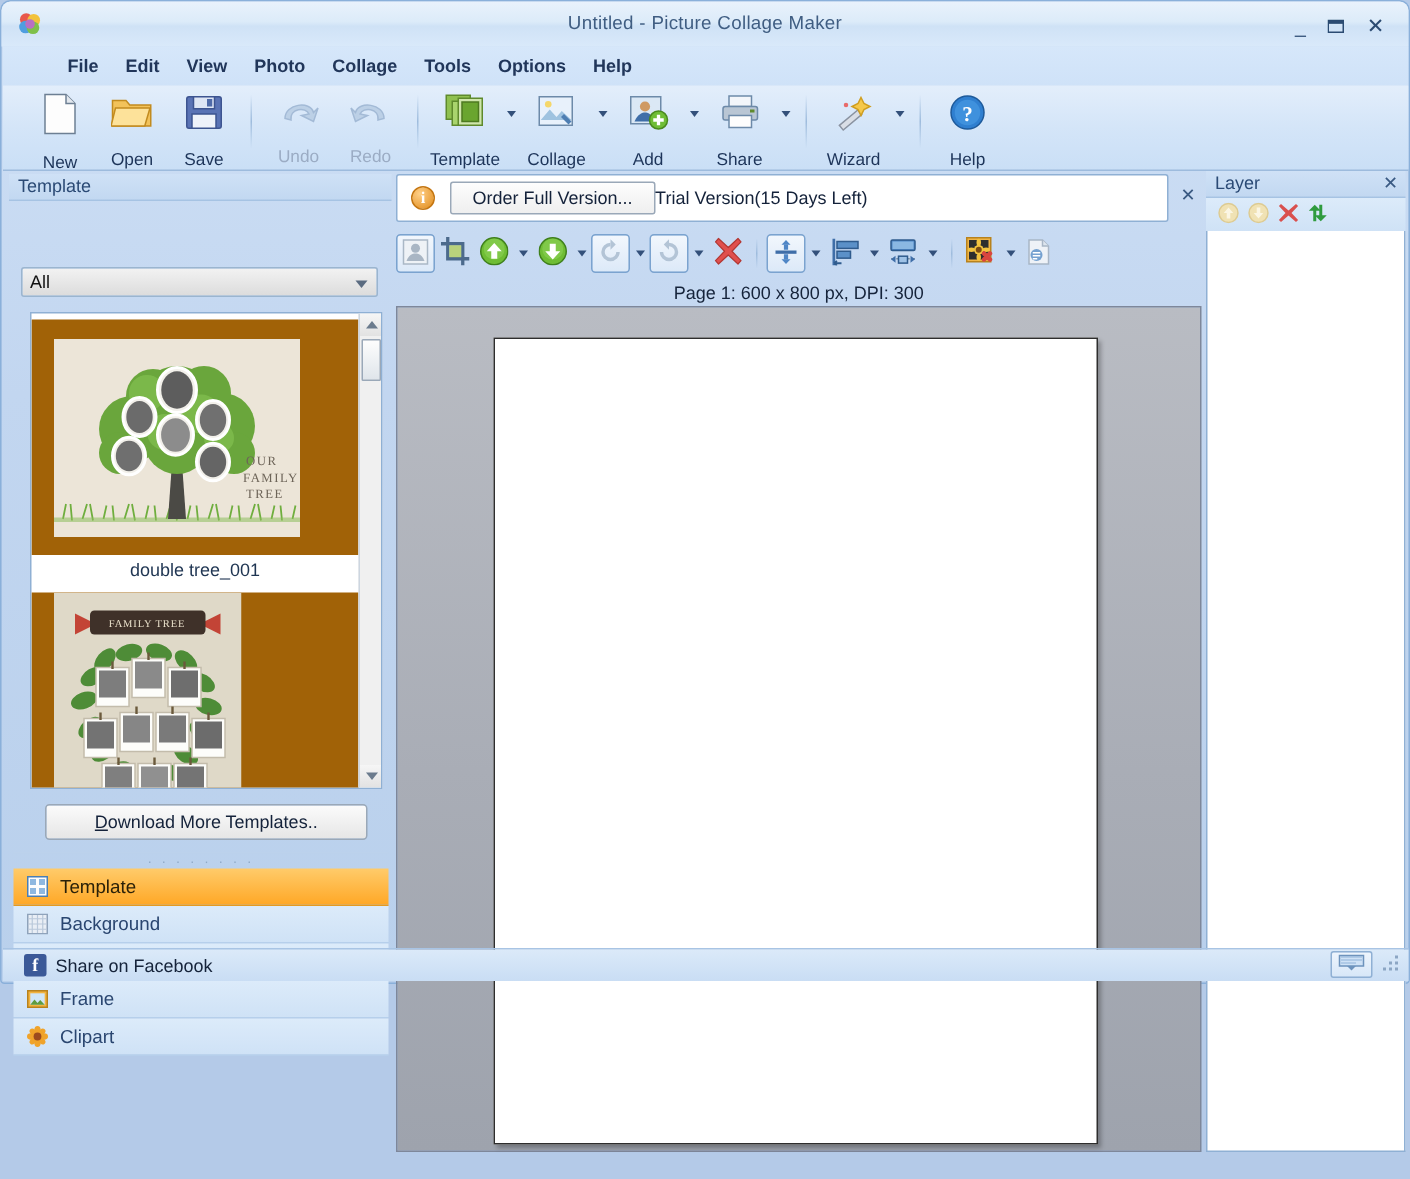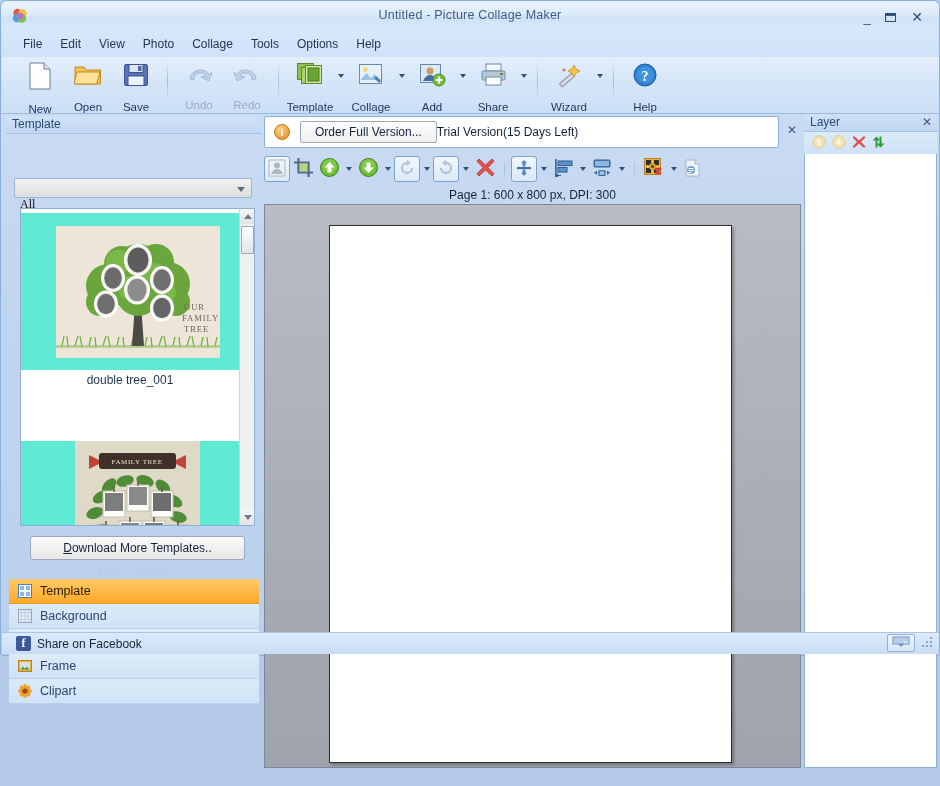--- a/index.html
+++ b/index.html
@@ -47,21 +47,22 @@
   }
   #btn-min { right: 64px; }
   #btn-max { right: 41px; }
   #btn-close { right: 14px; font-size: 14px; }
 
   
   #menubar {
     position: absolute; left: 1px; top: 30px; width: 937px; height: 26px;
     background: linear-gradient(to bottom, #d6e7fa 0%, #cfe2f8 100%);
     display: flex; align-items: center;
-    padding-left: 12px;
+    padding-left: 34px;
+    font-weight: bold;
   }
   .menu-item {
     padding: 3px 9px;
     color: #21365a;
     font-size: 12px;
     cursor: default;
     border-radius: 2px;
   }
 
   
@@ -111,22 +112,21 @@
   #tmpl-hint {
     padding: 4px 6px 2px 6px;
     color: #18304f; font-size: 12px; line-height: 14px;
   }
   #tmpl-select {
     position: absolute; left: 8px; top: 62px; width: 238px; height: 20px;
     background: linear-gradient(to bottom, #f2f2f2, #dcdcdc);
     border: 1px solid #9bb5cf;
     border-radius: 2px;
     font-size: 12px; color: #111;
-    padding: 18px 0 0 5px;
-    font-family: Liberation Serif, serif;
+    padding: 2px 0 0 5px;
   }
   #tmpl-select .arrow {
     position: absolute; right: 6px; top: 8px;
     width:0;height:0;border-left:4px solid transparent;border-right:4px solid transparent;
     border-top:5px solid #5a6b80;
   }
   #tmpl-list {
     position: absolute; left: 14px; top: 92px; width: 235px; height: 318px;
     background: #ffffff;
     border: 1px solid #8fb0d4;
@@ -147,22 +147,22 @@
     border-left:4px solid transparent;border-right:4px solid transparent; }
   .sbbtn.up i { border-bottom:5px solid #6b7b8d; }
   .sbbtn.down i { border-top:5px solid #6b7b8d; }
   #tmpl-thumb {
     position:absolute; left:1px; top:17px; width:13px; height:28px;
     background: linear-gradient(to bottom,#fdfdfd,#dfe5ea);
     border:1px solid #9aa8b8; border-radius:1px;
   }
   .thumb-card { position:absolute; left:0; width:218px; }
   .thumb-img {
-    width: 218px; background: #5eead4;
-    display:flex;align-items:center;justify-content:center;
+    width: 218px; background: #a16207;
+    display:flex;align-items:center;justify-content:flex-start;
     overflow:hidden;
     padding-left:15px;
   }
   .thumb-cap {
     text-align:center; font-size:12px; color:#1f3552; padding:3px 0;
   }
   #dl-btn {
     position: absolute; left: 24px; top: 420px; width: 215px; height: 24px;
     background: linear-gradient(to bottom,#fbfbfb,#e6e6e6);
     border: 1px solid #9aa8b8; border-radius: 3px;
@@ -558,21 +558,21 @@
             <g fill="#6d6458" font-family="Liberation Serif, serif" font-size="8.5" letter-spacing="1">
               <text x="128" y="84">OUR</text>
               <text x="126" y="95">FAMILY</text>
               <text x="128" y="106">TREE</text>
             </g>
           </svg>
         </div>
         <div class="thumb-cap">double tree_001</div>
       </div>
 
-      <div class="thumb-card" style="top:186px;margin-top:46px;">
+      <div class="thumb-card" style="top:186px;">
         <div class="thumb-img" style="height:140px;">
           <svg width="125" height="140" viewBox="0 0 125 140">
             <rect x="0" y="0" width="125" height="140" fill="#dfd9c8"></rect>
 
             <path d="M14 14 l14 7 -14 7 z" fill="#c34436"></path>
             <path d="M111 14 l-14 7 14 7 z" fill="#c34436"></path>
             <rect x="24" y="12" width="77" height="16" rx="3" fill="#3f3129"></rect>
             <text x="62" y="23" text-anchor="middle" fill="#e8dfc9" font-size="7" font-family="Liberation Serif, serif" letter-spacing=".6">FAMILY TREE</text>
 
             <g fill="#4e8c37">

